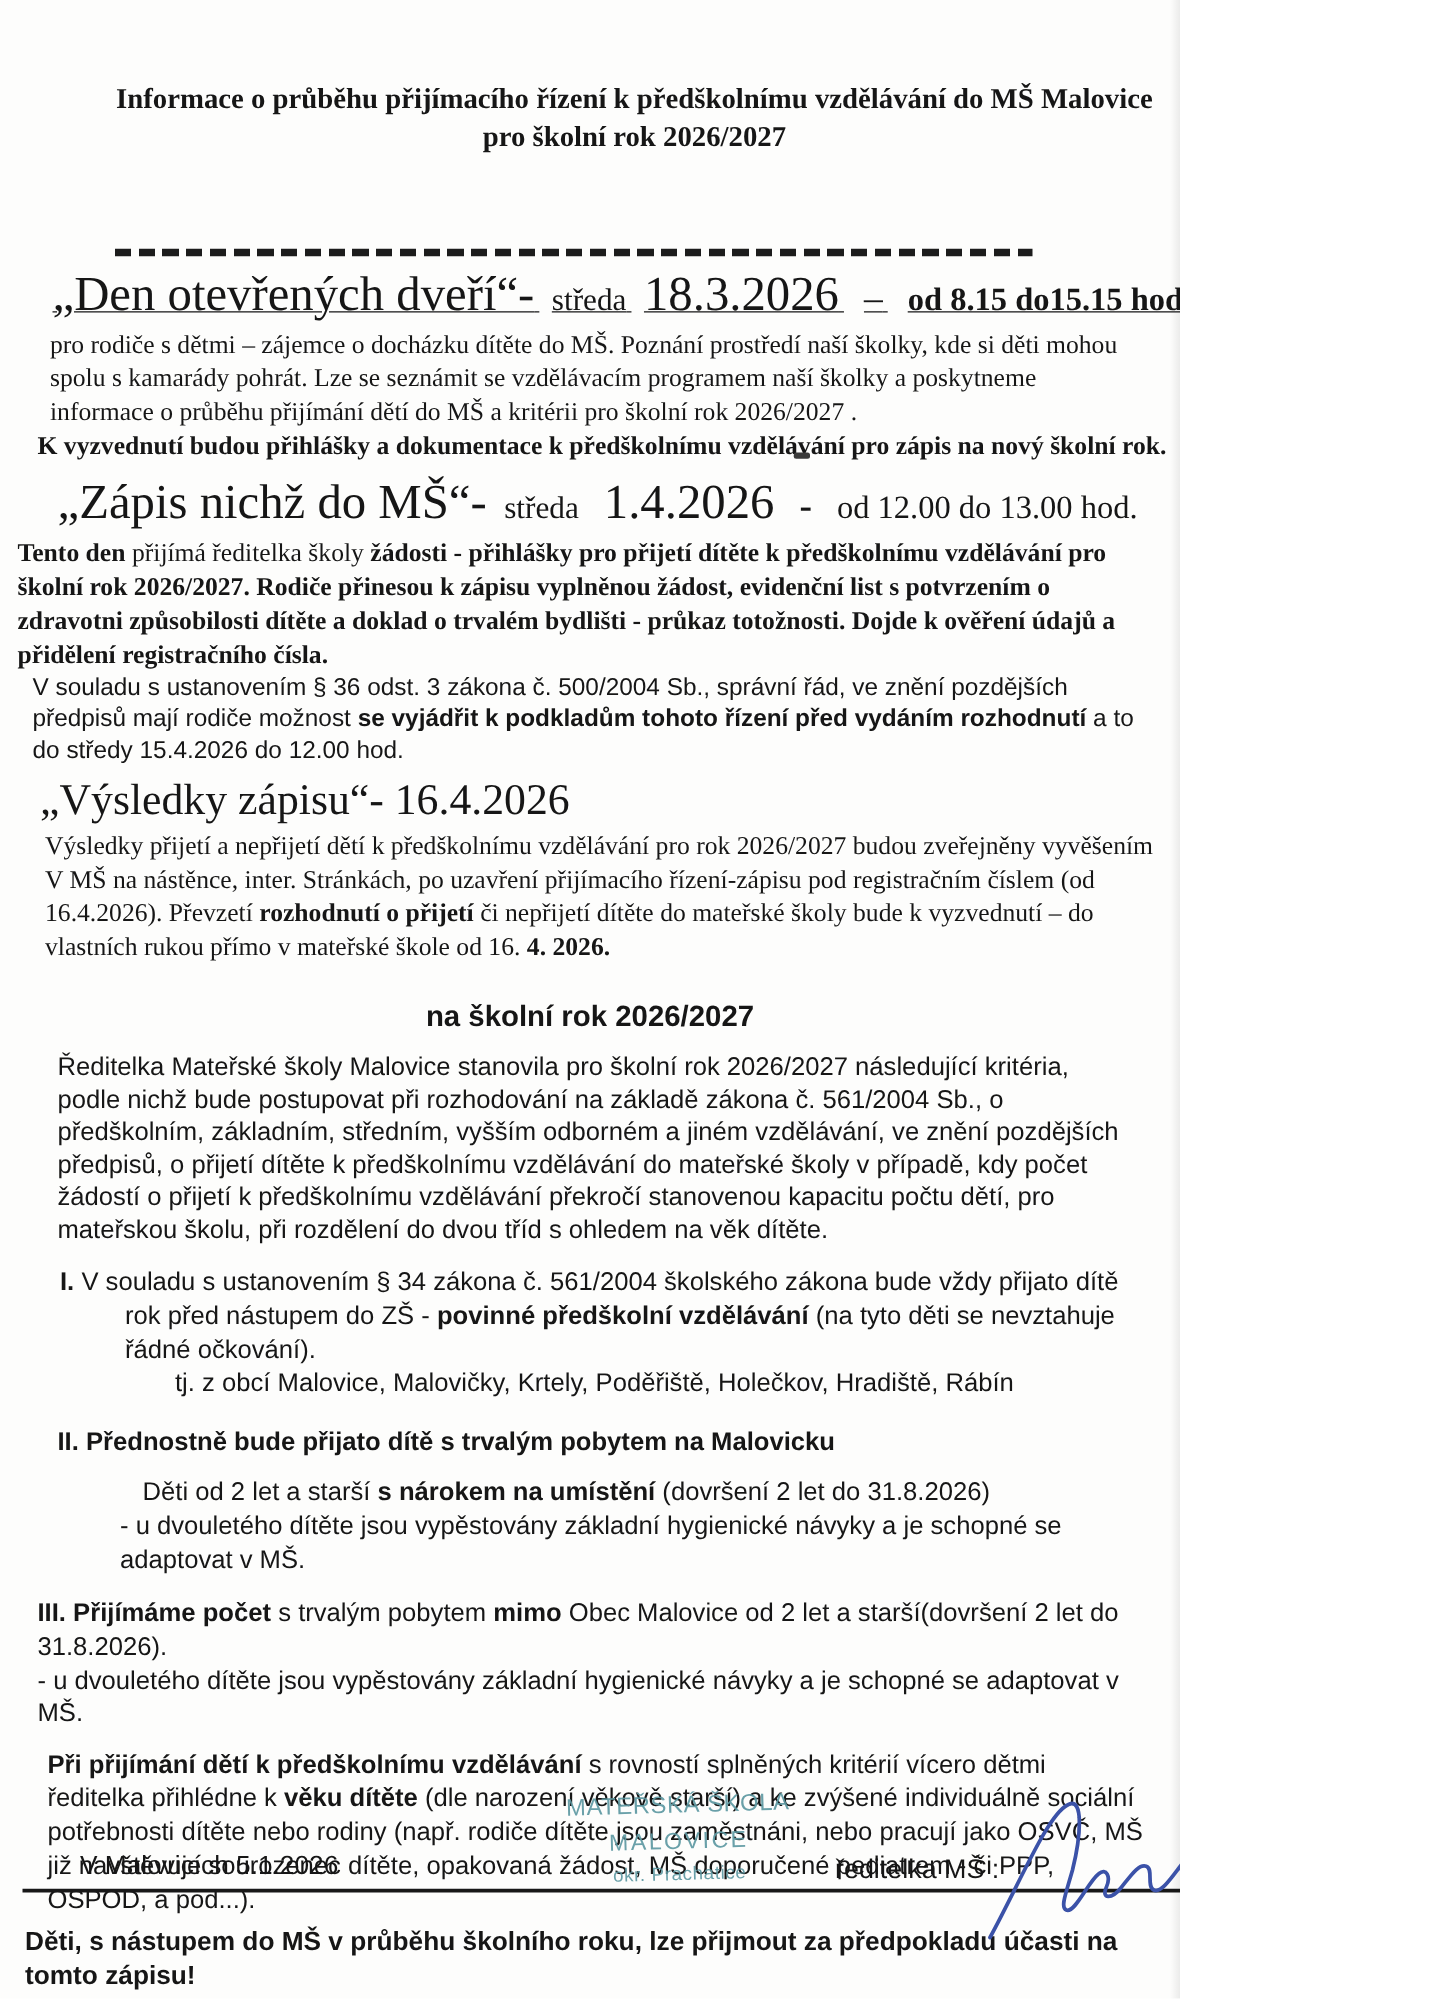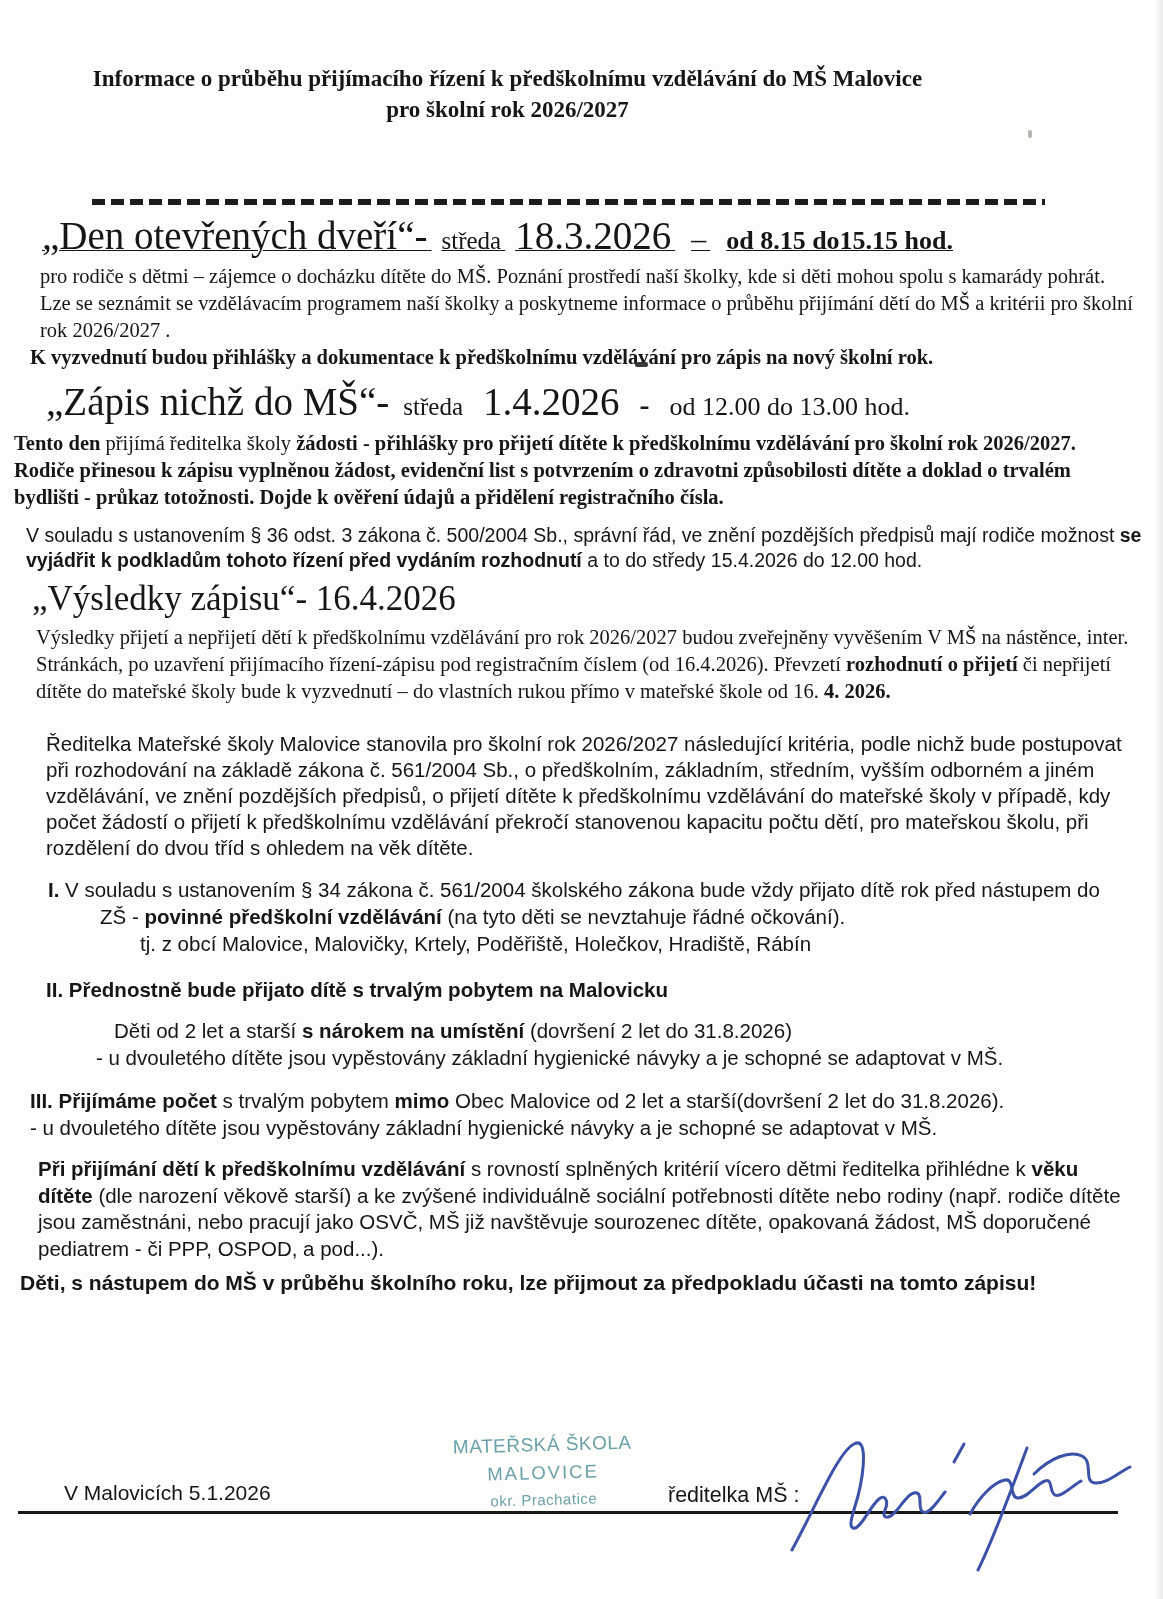--- a/index.html
+++ b/index.html
@@ -1,18 +1,18 @@
 <!DOCTYPE html>
 <html lang="cs"><head>
 <meta charset="utf-8">
 <style>
   html,body{margin:0;padding:0;background:#ffffff;}
   .page{
     position:relative;
-    width:1163px;height:1599px;
+    width:944px;height:1599px;
     background:#fdfdfc;
     overflow:hidden;
     color:#161616;
     font-family:"Liberation Serif","DejaVu Serif",serif;
   }
   
   .doc-title{
     padding-top:64px;
     width:1015px;
     text-align:center;
@@ -38,21 +38,21 @@
   .sp1{margin-left:10px;}
   .sp2{margin-left:16px;}
   
   .p-serif{font-size:20.5px;line-height:1.32;}
   .p1{margin:3px 28px 0 40px;}
   .note-bold{margin:0 10px 0 30px;font-weight:bold;font-size:20.5px;line-height:1.32;}
   .p2{margin:4px 22px 0 14px;}
   .p3{margin:4px 18px 0 36px;}
   
   .sans{font-family:"Liberation Sans","DejaVu Sans",sans-serif;}
-  .legal{margin:12px 20px 0 26px;font-size:19.5px;line-height:1.29;}
+  .legal{margin:0 20px 0 26px;font-size:19.5px;line-height:1.29;}
   .crit-h{margin:26px 60px 0 60px;text-align:center;font-weight:bold;font-size:23.5px;line-height:1.32;}
   .crit-intro{margin:12px 40px 0 46px;font-size:20.5px;line-height:1.27;}
   .item1{margin:16px 40px 0 100px;font-size:20.5px;line-height:1.31;text-indent:-52px;}
   .item2h{margin:20px 30px 0 46px;font-weight:bold;font-size:20.5px;line-height:1.31;}
   .item2s1{margin:0 20px 0 140px;font-size:20.5px;line-height:1.31;}
   .item2s2{margin:14px 20px 0 114px;font-size:20.5px;line-height:1.31;}
   .item2s3{margin:0 20px 0 96px;font-size:20.5px;line-height:1.31;}
   .item3{margin:16px 24px 0 30px;font-size:20.5px;line-height:1.31;}
   .item3s{margin:0 24px 0 30px;font-size:20.5px;line-height:1.31;}
   .priority{margin:14px 28px 0 38px;font-size:20.5px;line-height:1.31;}
@@ -108,20 +108,21 @@
     <span class="h-dash sp2" style="font-weight:bold">-</span>
     <span class="h-time sp2" style="font-weight:normal">od 12.00 do 13.00 hod.</span>
   </div>
   <div class="p-serif p2"><span style="font-weight: bold;">Tento den </span><span>přijímá ředitelka školy </span><span style="font-weight: bold;">žádosti - přihlášky pro přijetí dítěte k předškolnímu vzdělávání pro školní rok 2026/2027. Rodiče přinesou k zápisu vyplněnou žádost, evidenční list s potvrzením o zdravotni způsobilosti dítěte a doklad o trvalém bydlišti - průkaz totožnosti. Dojde k ověření údajů a přidělení registračního čísla.</span></div>
   <div class="sans legal"><span>V souladu s ustanovením § 36 odst. 3 zákona č. 500/2004 Sb., správní řád, ve znění pozdějších předpisů mají rodiče možnost </span><span style="font-weight: bold;">se vyjádřit k podkladům tohoto řízení před vydáním rozhodnutí</span><span> a to do středy 15.4.2026 do 12.00 hod.</span></div>
 
   <div class="h3">„Výsledky zápisu“- 16.4.2026</div>
   <div class="p-serif p3"><span>Výsledky přijetí a nepřijetí dětí k předškolnímu vzdělávání pro rok  2026/2027  budou zveřejněny vyvěšením V MŠ na nástěnce, inter. Stránkách, po uzavření přijímacího řízení-zápisu pod registračním číslem (od 16.4.2026). Převzetí </span><span style="font-weight: bold;">rozhodnutí o přijetí</span><span> či nepřijetí dítěte do mateřské školy bude k vyzvednutí – do vlastních rukou přímo v mateřské škole od 16.</span><span style="font-weight: bold;"> 4. 2026.</span></div>
 
   <div class="sans crit-h">
+    <div>na školní rok 2026/2027</div>
   </div>
   <div class="sans crit-intro">Ředitelka Mateřské školy Malovice stanovila pro školní rok 2026/2027 následující kritéria, podle nichž bude postupovat při rozhodování na základě zákona č. 561/2004 Sb., o předškolním, základním, středním, vyšším odborném a jiném vzdělávání, ve znění pozdějších předpisů, o přijetí dítěte k předškolnímu vzdělávání do mateřské školy v případě, kdy počet žádostí o přijetí k předškolnímu vzdělávání překročí stanovenou kapacitu počtu dětí, pro mateřskou školu, při rozdělení do dvou tříd s ohledem na věk dítěte.</div>
 
   <div class="sans item1"><span style="font-weight: bold;">I.</span><span>  V souladu s ustanovením § 34 zákona č. 561/2004 školského zákona bude vždy přijato dítě rok před nástupem do ZŠ - </span><span style="font-weight: bold;">povinné předškolní vzdělávání</span><span> (na tyto děti se nevztahuje řádné očkování).</span></div>
 
   <div class="sans item2s1">tj.  z obcí Malovice, Malovičky, Krtely, Poděřiště, Holečkov, Hradiště, Rábín</div>
   <div class="sans item2h">II. Přednostně bude přijato dítě s trvalým pobytem na Malovicku</div>
   <div class="sans item2s2"><span>Děti od 2 let a starší </span><span style="font-weight: bold;">s nárokem na umístění</span><span> (dovršení 2 let do 31.8.2026)</span></div>
   <div class="sans item2s3">- u dvouletého dítěte jsou vypěstovány základní hygienické návyky a je schopné se adaptovat v MŠ.</div>
 

